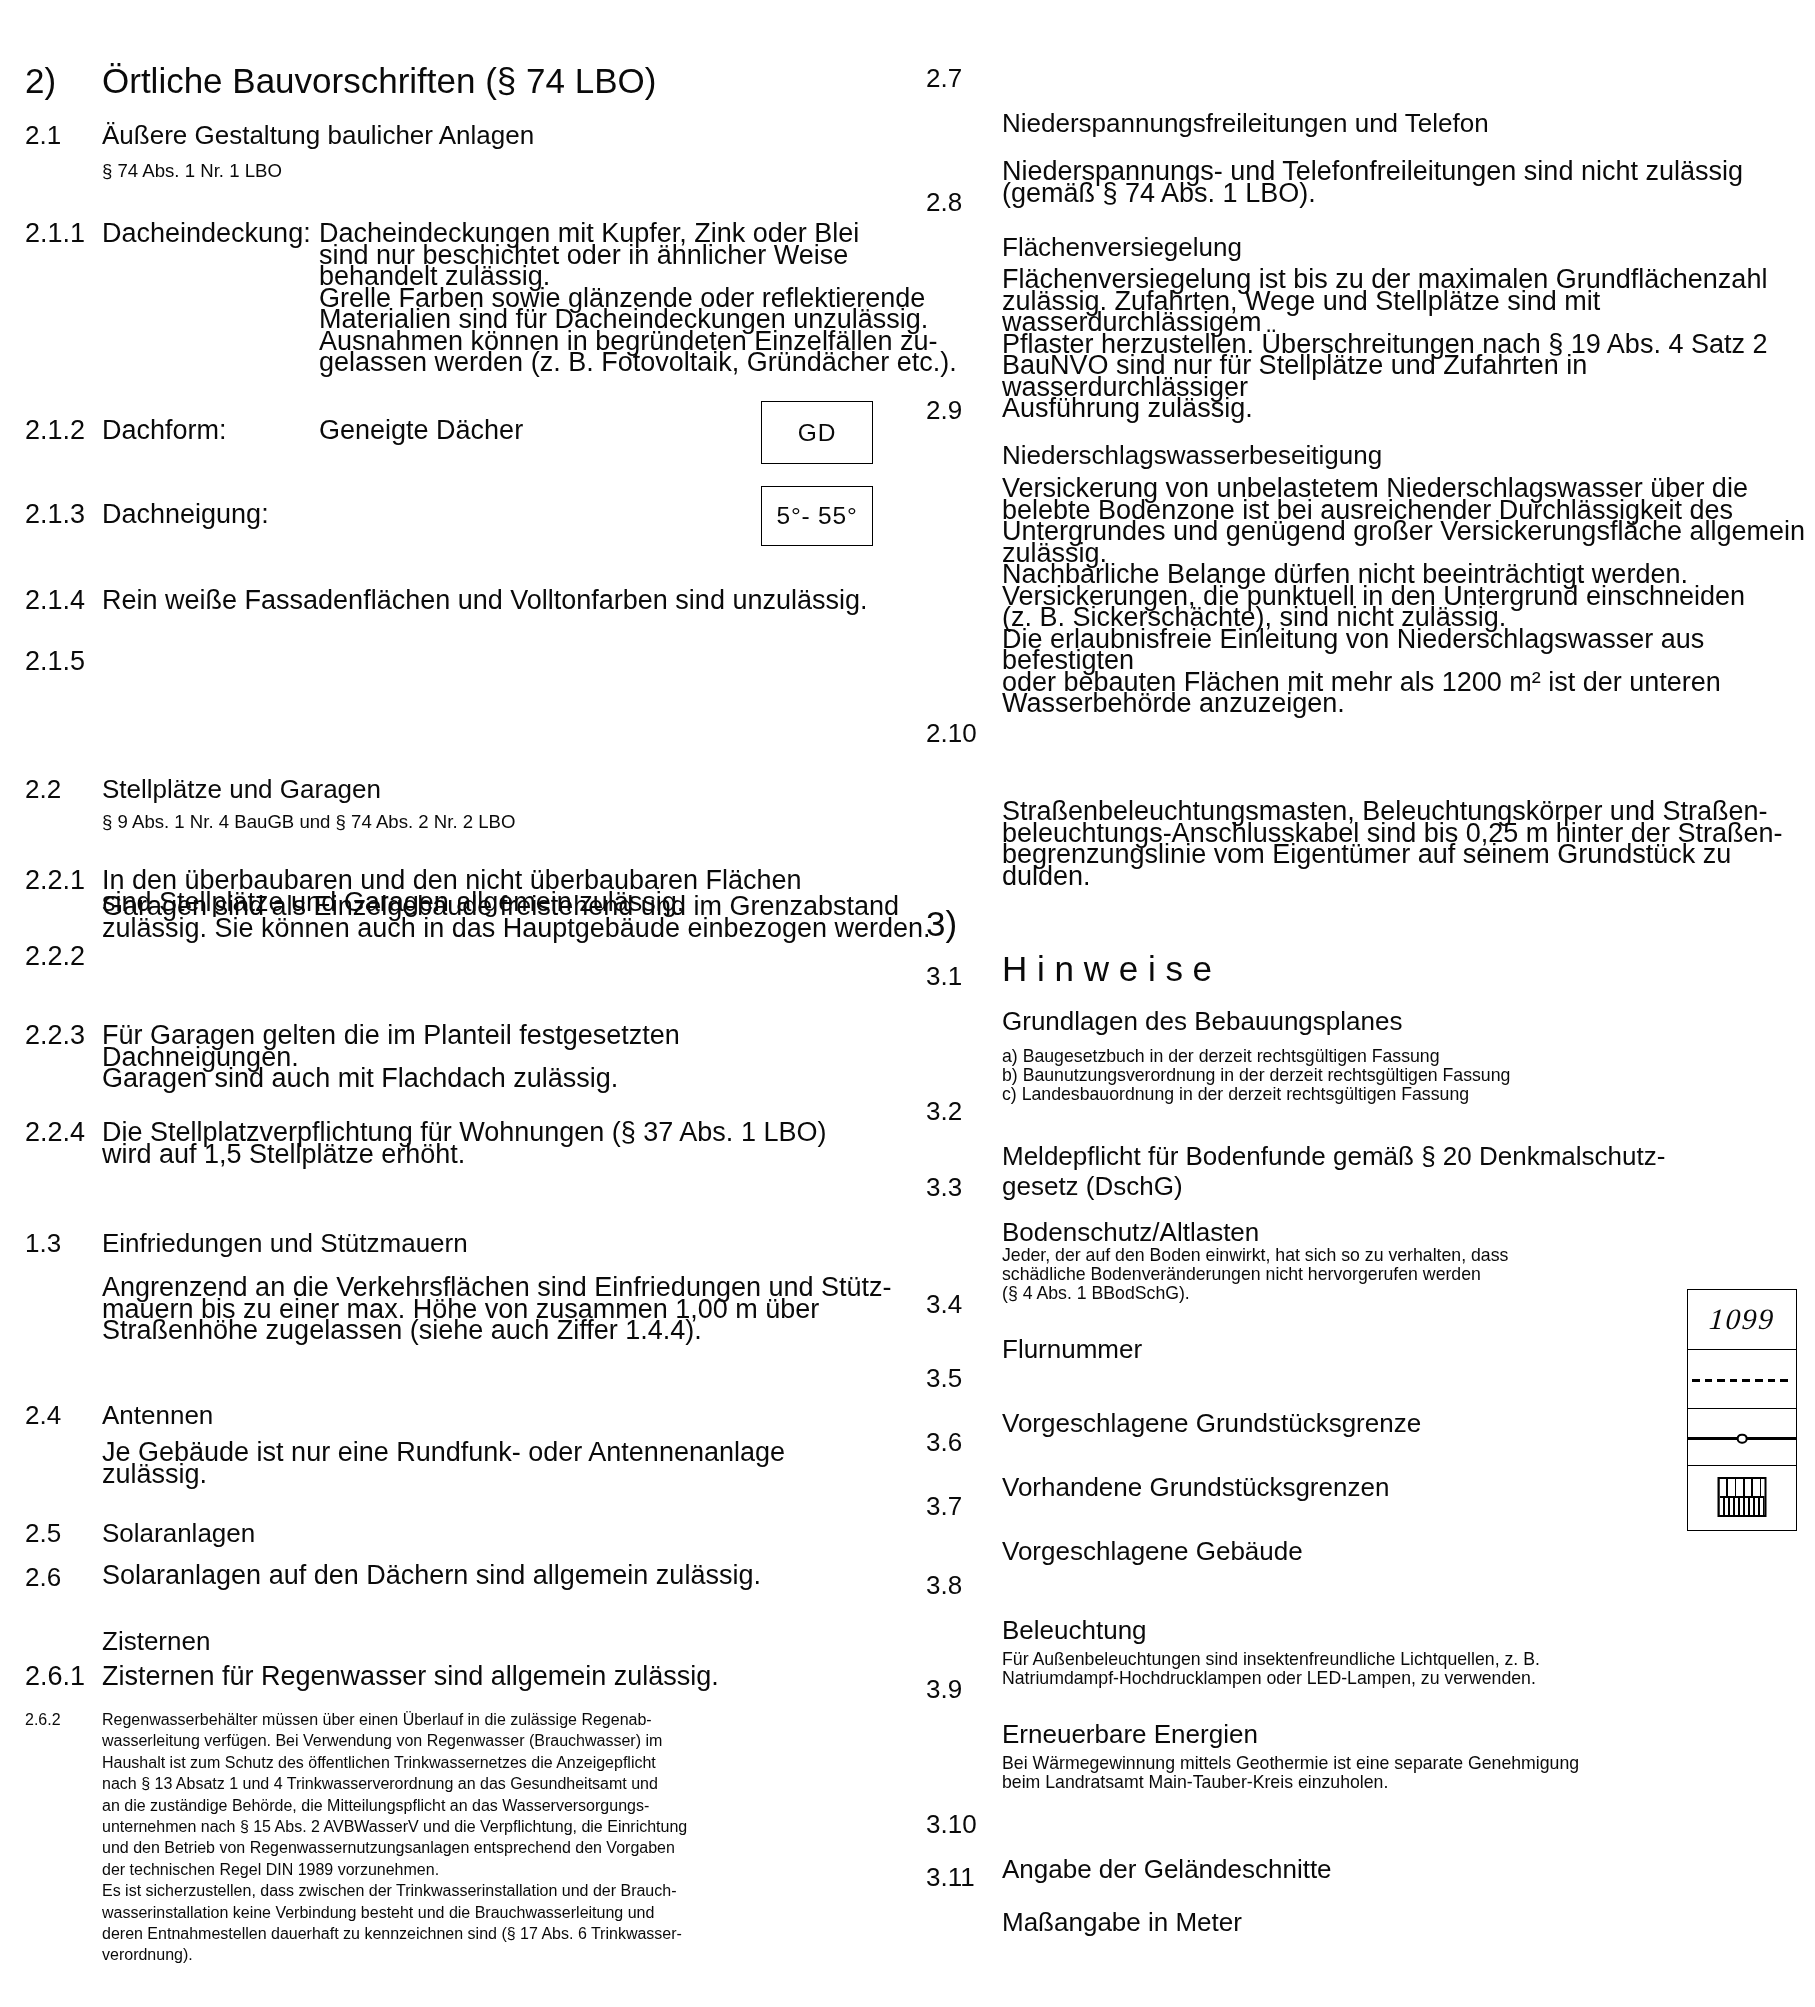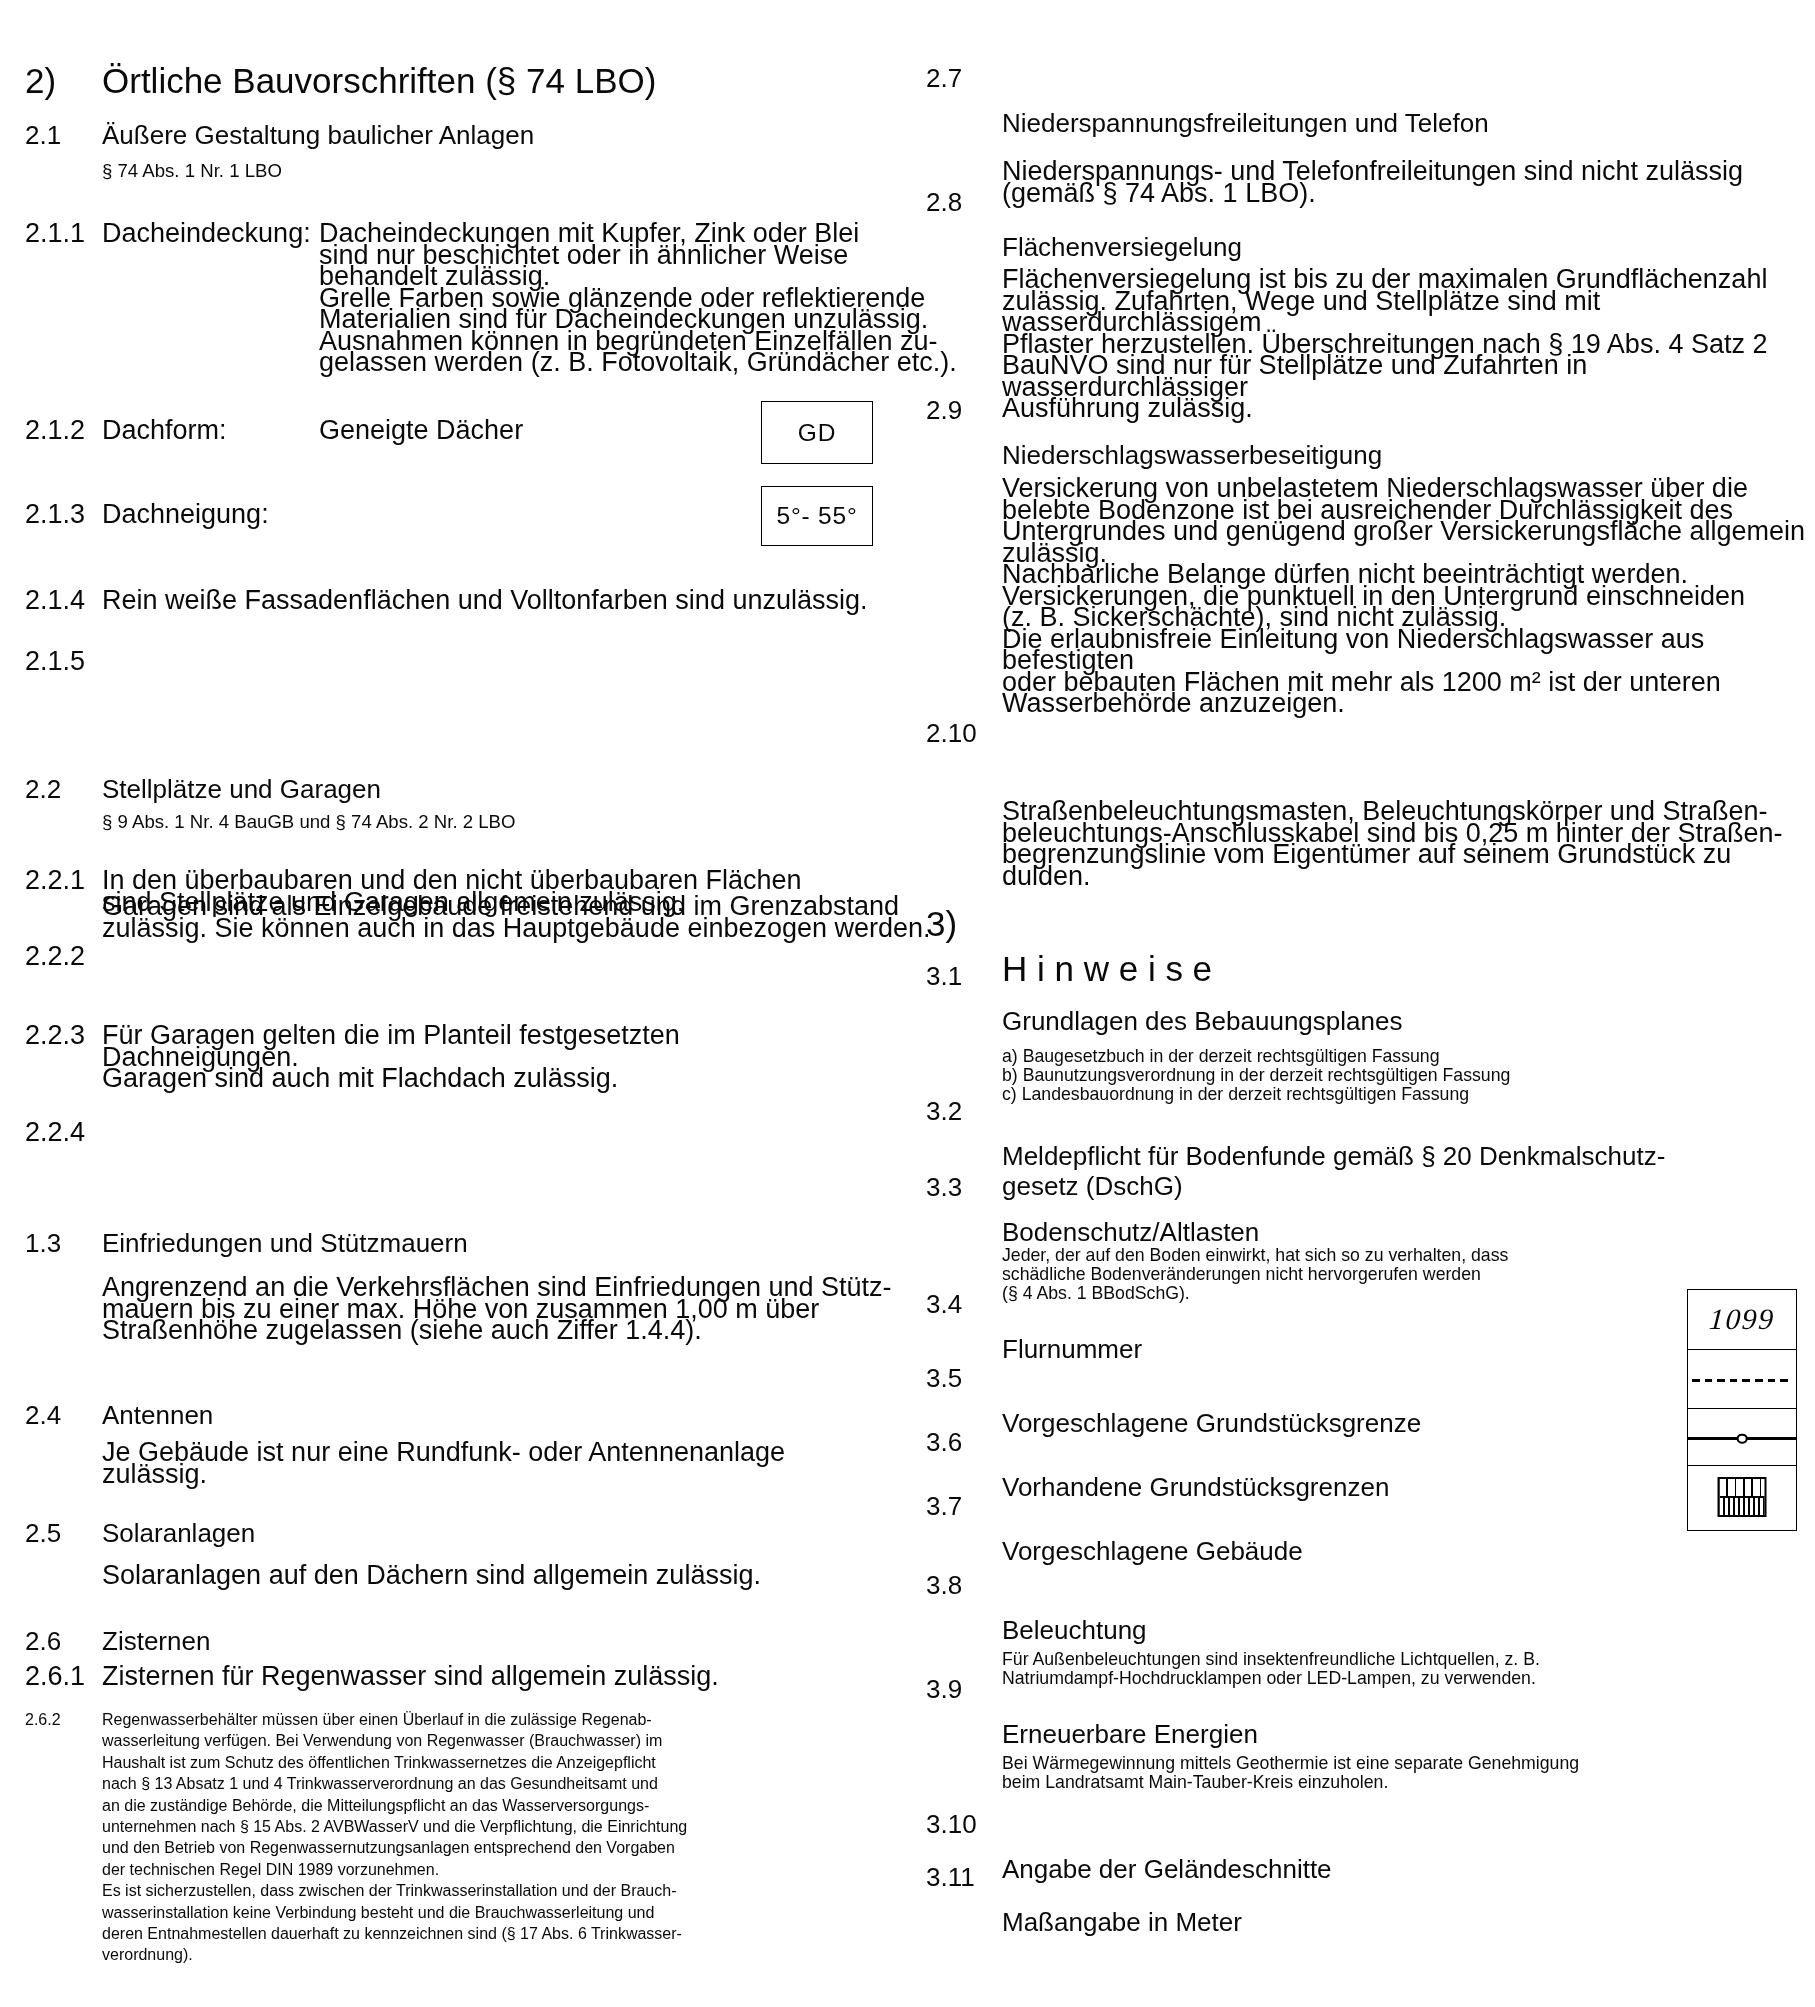--- a/index.html
+++ b/index.html
@@ -106,37 +106,39 @@
   <div class="abs b25 num-l" style="top:946px">2.2.2</div>
   <div class="abs b25 txt-l" style="top:896px">Garagen sind als Einzelgebäude freistehend und im Grenzabstand
 zulässig. Sie können auch in das Hauptgebäude einbezogen werden.</div>
 
   <div class="abs b25 num-l" style="top:1025px">2.2.3</div>
   <div class="abs b25 txt-l" style="top:1025px">Für Garagen gelten die im Planteil festgesetzten
 Dachneigungen.
 Garagen sind auch mit Flachdach zulässig.</div>
 
   <div class="abs b25 num-l" style="top:1122px">2.2.4</div>
+  <div class="abs b25 txt-l" style="top:1122px">Die Stellplatzverpflichtung für Wohnungen (§ 37 Abs. 1 LBO)
+wird auf 1,5 Stellplätze erhöht.</div>
 
   <div class="abs h31 num-l" style="top:1228px">1.3</div>
   <div class="abs h31 txt-l" style="top:1228px">Einfriedungen und Stützmauern</div>
   <div class="abs b25 txt-l" style="top:1277px">Angrenzend an die Verkehrsflächen sind Einfriedungen und Stütz-
 mauern bis zu einer max. Höhe von zusammen 1,00 m über
 Straßenhöhe zugelassen (siehe auch Ziffer 1.4.4).</div>
 
   <div class="abs h31 num-l" style="top:1400px">2.4</div>
   <div class="abs h31 txt-l" style="top:1400px">Antennen</div>
   <div class="abs b25 txt-l" style="top:1442px">Je Gebäude ist nur eine Rundfunk- oder Antennenanlage
 zulässig.</div>
 
   <div class="abs h31 num-l" style="top:1518px">2.5</div>
   <div class="abs h31 txt-l" style="top:1518px">Solaranlagen</div>
   <div class="abs b25 txt-l" style="top:1565px">Solaranlagen auf den Dächern sind allgemein zulässig.</div>
 
-  <div class="abs h31 num-l" style="top:1626px">2.6</div>
+  <div class="abs h31 num-l" style="top:1562px">2.6</div>
   <div class="abs h31 txt-l" style="top:1626px">Zisternen</div>
 
   <div class="abs b25 num-l" style="top:1666px">2.6.1</div>
   <div class="abs b25 txt-l" style="top:1666px">Zisternen für Regenwasser sind allgemein zulässig.</div>
 
   <div class="abs s21 num-l" style="top:1709px">2.6.2</div>
   <div class="abs s21 txt-l" style="top:1709px">Regenwasserbehälter müssen über einen Überlauf in die zulässige Regenab-
 wasserleitung verfügen. Bei Verwendung von Regenwasser (Brauchwasser) im
 Haushalt ist zum Schutz des öffentlichen Trinkwassernetzes die Anzeigepflicht
 nach § 13 Absatz 1 und 4 Trinkwasserverordnung an das Gesundheitsamt und

